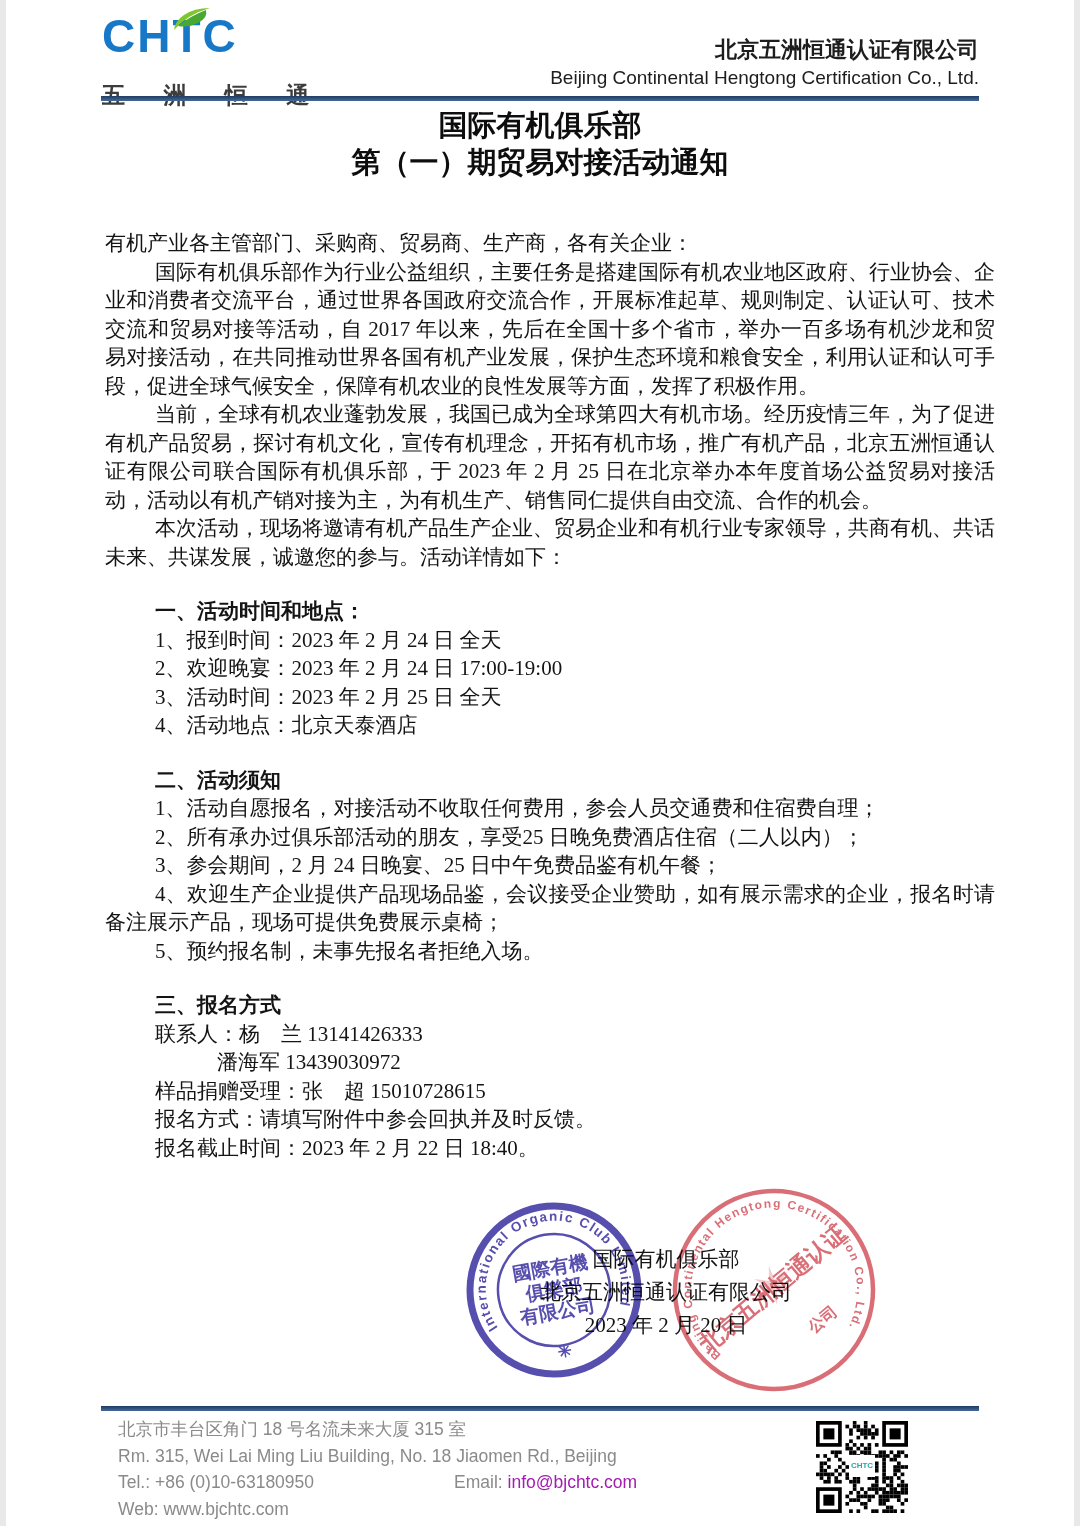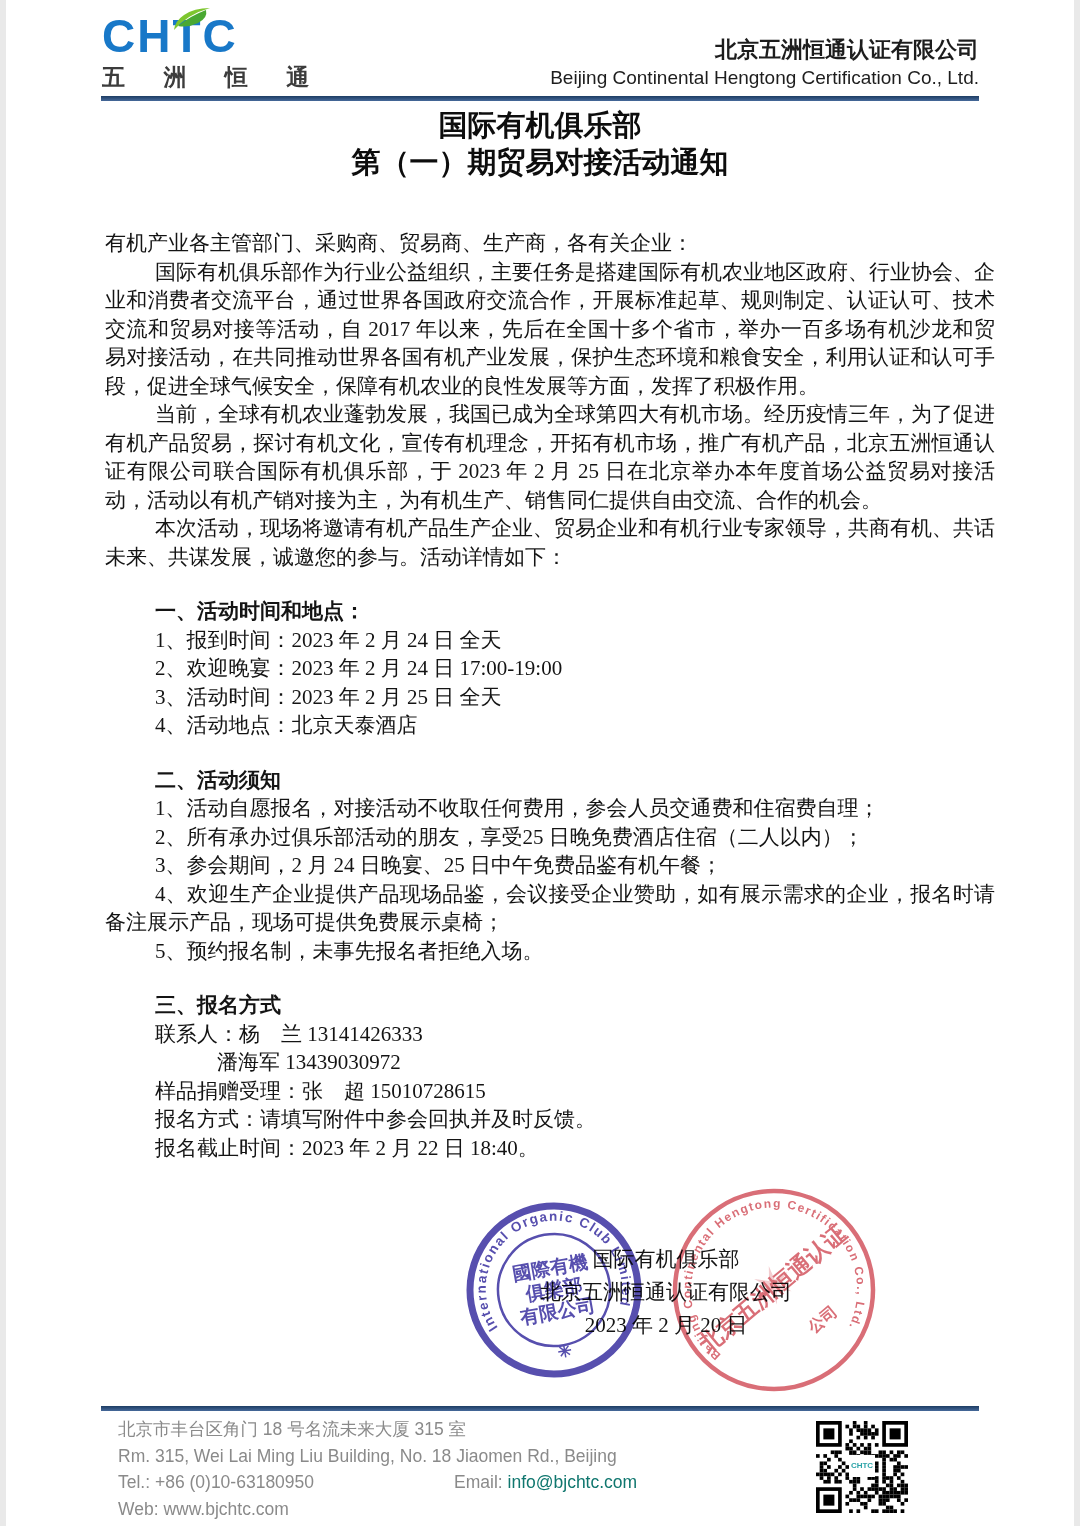--- a/index.html
+++ b/index.html
@@ -11,21 +11,21 @@
   
   .logo-block{position:absolute;left:96px;top:12px;width:230px;}
   .logo-chtc{
     font-family:"Liberation Sans","DejaVu Sans",sans-serif;
     font-weight:900;font-size:46px;line-height:48px;letter-spacing:2px;
     color:#1878c8;position:relative;
   }
   .logo-leaf{position:absolute;left:66px;top:-8px;}
   .logo-cn{
     font-family:"Liberation Sans","DejaVu Sans",sans-serif;
-    font-weight:700;font-size:23px;letter-spacing:16px;color:#3c3c3c;margin-top:2px;
+    font-weight:700;font-size:23px;letter-spacing:16px;color:#3c3c3c;margin-top:20px;
   }
   .company-block{
     position:absolute;right:95px;top:36px;text-align:right;
     font-family:"Liberation Sans","DejaVu Sans",sans-serif;color:#1d1d1d;
   }
   .company-cn{font-size:22px;font-weight:700;line-height:28px;}
   .company-en{font-size:19px;line-height:27px;}
   .divider{position:absolute;left:95px;right:95px;top:96px;height:5px;
     background:linear-gradient(#1d3d63,#46699a);}
   
@@ -45,21 +45,21 @@
     font-size:21px;line-height:33px;z-index:1;}
   .stamp{position:absolute;z-index:2;mix-blend-mode:multiply;}
   .stamp-blue{left:458px;top:1200px;opacity:.88;transform:rotate(-10deg);}
   .stamp-red{left:662px;top:1184px;opacity:.80;transform:rotate(-12deg);}
   
   .footer-rule{position:absolute;left:95px;right:95px;top:1406px;height:5px;
     background:linear-gradient(#1d3d63,#46699a);}
   .footer-text{position:absolute;left:112px;top:1416px;
     font-family:"Liberation Sans","DejaVu Sans",sans-serif;
     font-size:17.5px;line-height:26.5px;color:#8a8a8a;}
-  .footer-text .email{color:#0f766e;}
+  .footer-text .email{color:#a21caf;}
   .email-label{margin-left:140px;text-align:right;}
   .qr{position:absolute;left:810px;top:1421px;width:92px;height:92px;}
   .qr-logo{
     position:absolute;left:33px;top:34px;width:26px;height:22px;background:#fff;
     font-family:"Liberation Sans","DejaVu Sans",sans-serif;
     font-size:8px;font-weight:900;color:#2aa3a8;text-align:center;line-height:22px;
   }
 </style>
 </head>
 <body>

